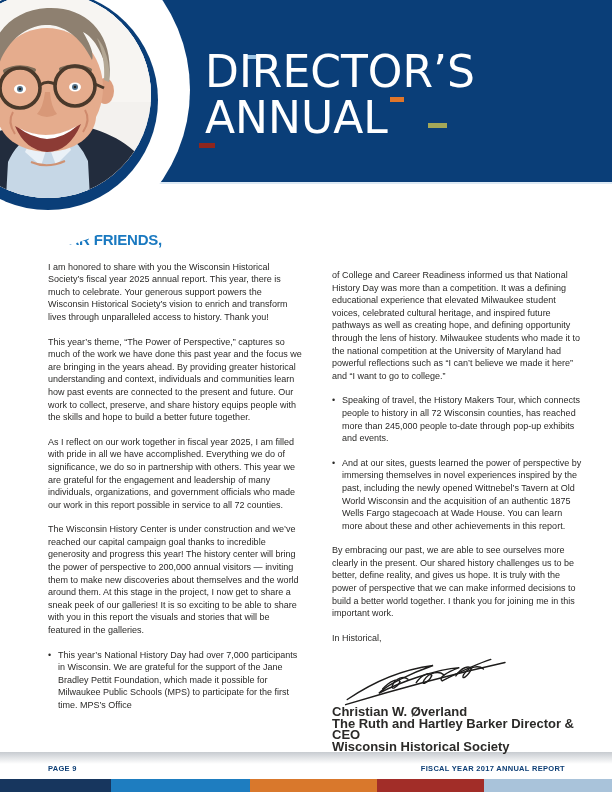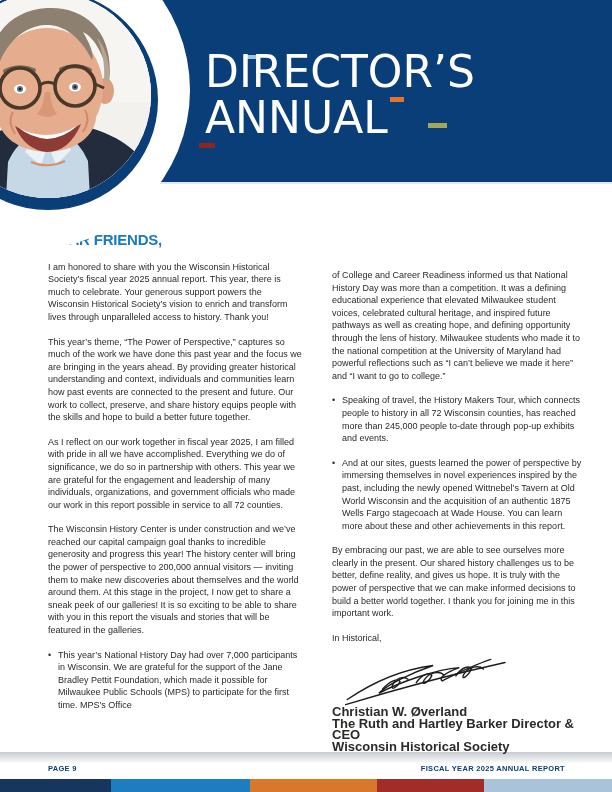--- a/index.html
+++ b/index.html
@@ -155,21 +155,21 @@
 
     <div class="signer">
       <div>Christian W. Øverland</div>
       <div>The Ruth and Hartley Barker Director &amp; CEO</div>
       <div>Wisconsin Historical Society</div>
     </div>
   </div>
 
   <div class="footer-shadow"></div>
   <div class="footer-label footer-page">PAGE 9</div>
-  <div class="footer-label footer-report">FISCAL YEAR 2025 ANNUAL REPORT</div>
+  <div class="footer-label footer-report">FISCAL YEAR 2017 ANNUAL REPORT</div>
   <div class="stripe">
     <div class="seg seg1" style="background: rgb(23, 54, 94);"></div>
     <div class="seg seg2" style="background: rgb(30, 125, 192);"></div>
     <div class="seg seg3" style="background: rgb(217, 120, 44);"></div>
     <div class="seg seg4" style="background: rgb(162, 45, 40);"></div>
     <div class="seg seg5" style="background: rgb(169, 195, 218);"></div>
   </div>
 
 </div>
 

